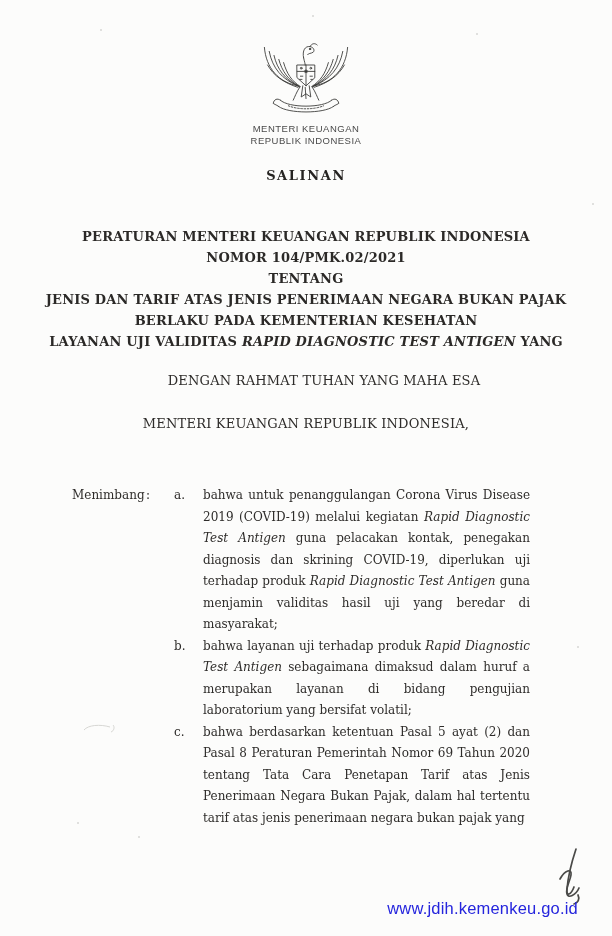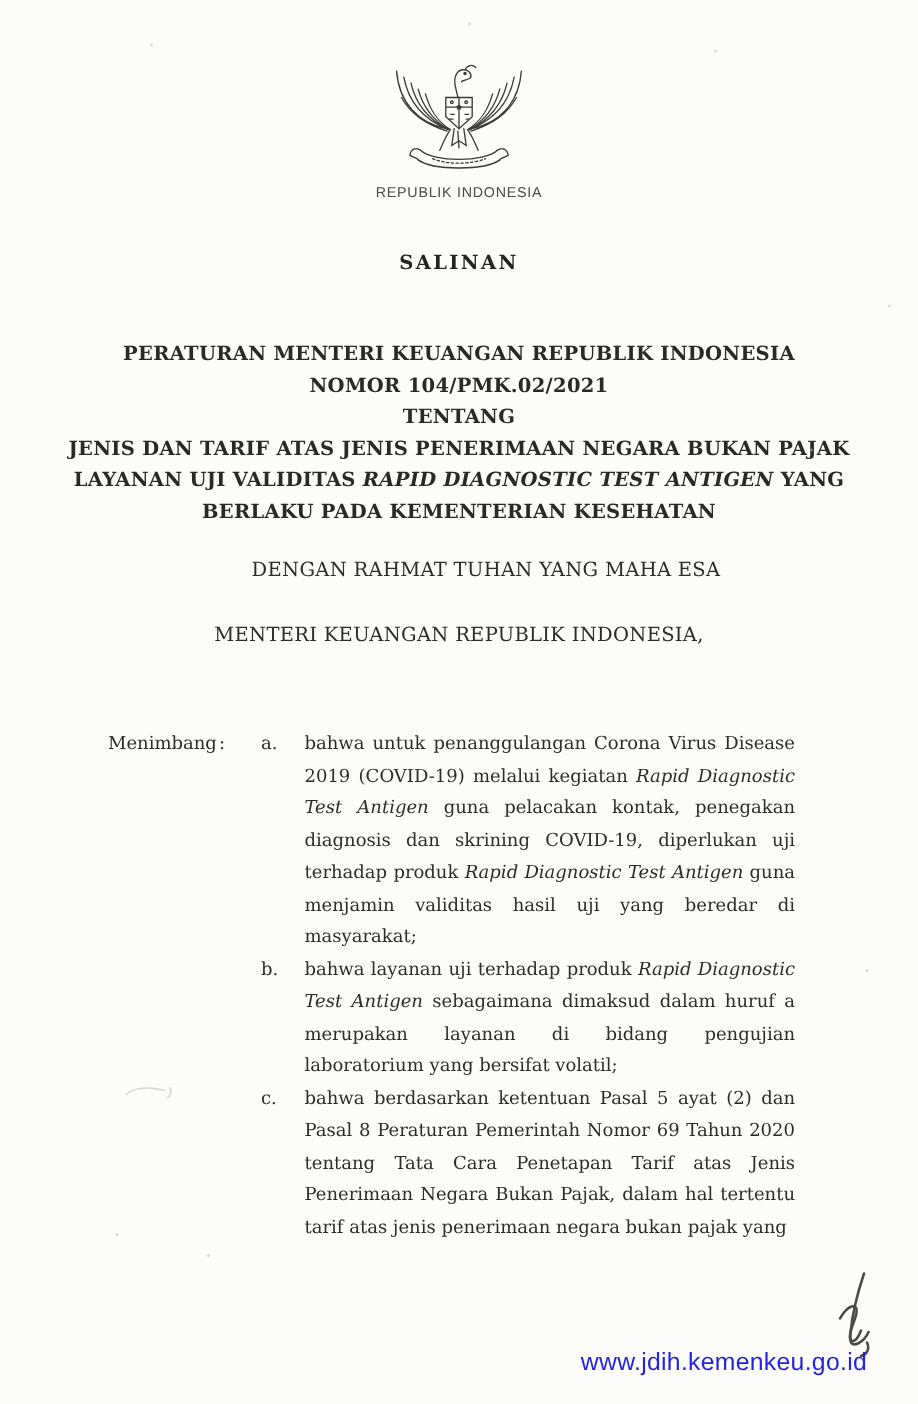--- a/index.html
+++ b/index.html
@@ -90,32 +90,33 @@
   <g>
     <path d="M28,74 C38,84 82,84 92,74"></path>
     <path d="M26,82 C38,91 82,91 94,82"></path>
     <path d="M28,74 C24,71 20,73 19,78 C22,80 26,81 26,82"></path>
     <path d="M92,74 C96,71 100,73 101,78 C98,80 94,81 94,82"></path>
     <path d="M38,81 C50,86 70,86 82,81" stroke-dasharray="2,2"></path>
   </g>
 </svg>
 
 <div class="abs center ministry">
+  <div>MENTERI KEUANGAN</div>
   <div>REPUBLIK INDONESIA</div>
 </div>
 
 <div class="abs center salinan">SALINAN</div>
 
 <div class="abs title-block">
     <div class="title-line"><span>PERATURAN MENTERI KEUANGAN REPUBLIK INDONESIA</span></div>
     <div class="title-line"><span>NOMOR 104/PMK.02/2021</span></div>
     <div class="title-line"><span>TENTANG</span></div>
     <div class="title-line"><span>JENIS DAN TARIF ATAS JENIS PENERIMAAN NEGARA BUKAN PAJAK</span></div>
+    <div class="title-line"><span>BERLAKU PADA KEMENTERIAN KESEHATAN</span></div>
     <div class="title-line"><span>LAYANAN UJI VALIDITAS </span><span class="it">RAPID DIAGNOSTIC TEST ANTIGEN</span><span> YANG</span></div>
-    <div class="title-line"><span>BERLAKU PADA KEMENTERIAN KESEHATAN</span></div>
   </div>
 
 <div class="abs center invocation">DENGAN RAHMAT TUHAN YANG MAHA ESA</div>
 
 <div class="abs center issuer">MENTERI KEUANGAN REPUBLIK INDONESIA,</div>
 
 <div class="abs menimbang">
   <div class="m-label">Menimbang</div>
   <div class="m-colon">:</div>
   <div class="m-items">

